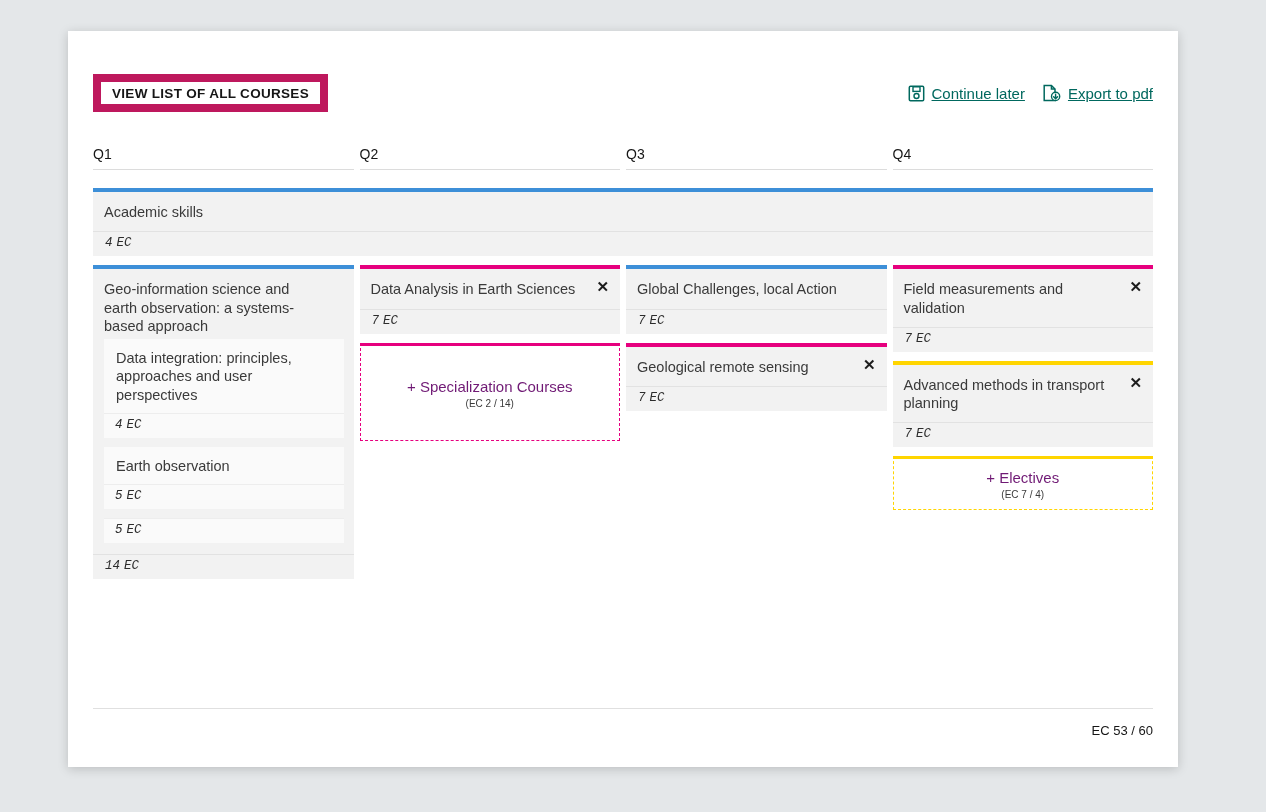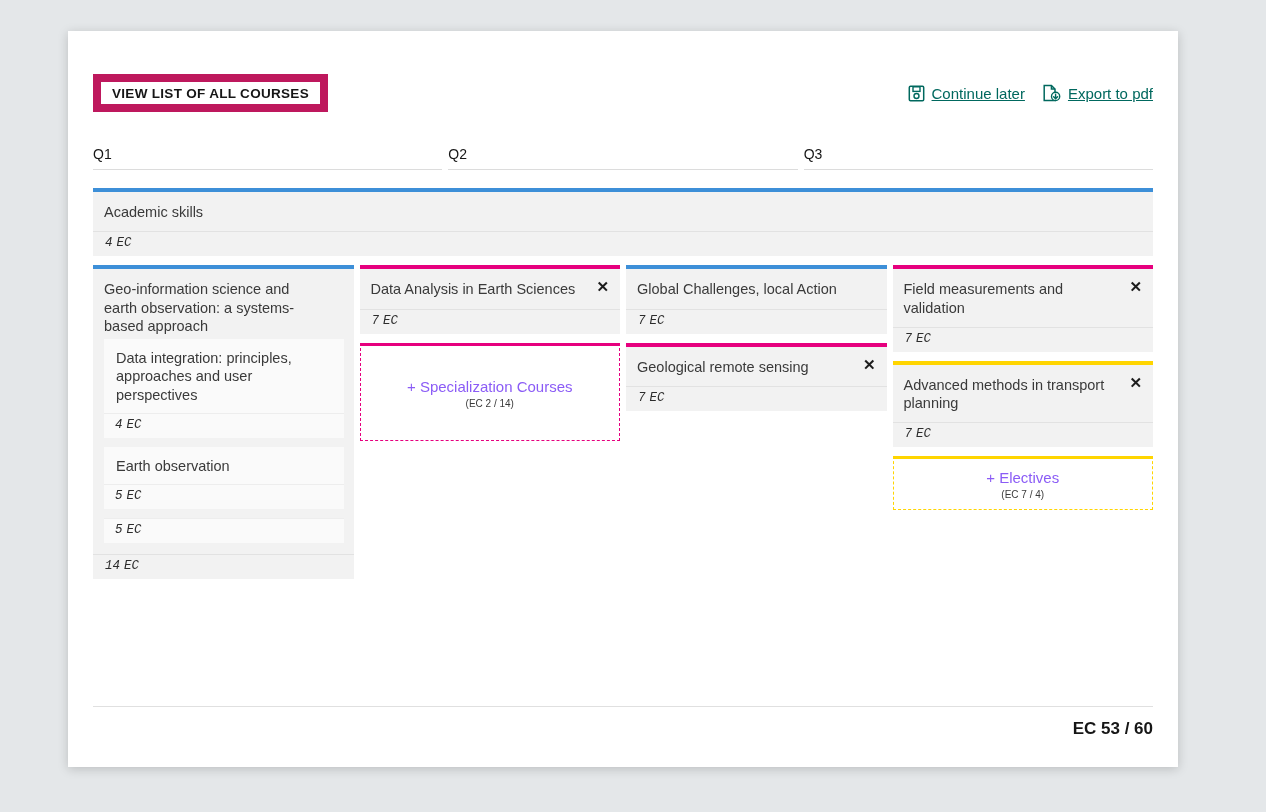--- a/index.html
+++ b/index.html
@@ -97,31 +97,31 @@
   .add-card{
     background:#ffffff; border-top:3px solid #e6007e;
     border-right:1px dashed #e6007e; border-bottom:1px dashed #e6007e;
     border-left:1px dashed #e6007e;
     text-align:center; cursor:pointer; margin-bottom:9px;
   }
   .add-card.yellow{ border-top-color:#ffd500; border-right-color:#ffd500;
     border-bottom-color:#ffd500; border-left-color:#ffd500; }
   .add-inner{ padding:32px 8px 31px; }
   .add-card.compact .add-inner{ padding:10px 8px 9px; }
-  .add-title{ font-size:15px; color:#8b5cf6; line-height:1.2; }
+  .add-title{ font-size:15px; color:#701a75; line-height:1.2; }
   .add-sub{ font-size:10px; color:#3a3a3a; margin-top:2px; }
 
   
   .footer{
     position:absolute; left:25px; right:25px; bottom:28px;
     border-top:1px solid #e0e0e0; padding-top:12px; text-align:right;
   }
   .ec-total{
     font-family:"Liberation Sans Narrow","Liberation Sans",sans-serif;
-    font-weight:bold; font-size:17px; color:#161616;
+    font-weight:normal; font-size:13px; color:#161616;
   }
 </style>
 </head>
 <body>
 
 <div class="page-card">
   <div class="inner">
 
 
     <div class="toolbar">
@@ -154,20 +154,23 @@
     <div class="grid">
       <div class="col">
         <div class="q-head">Q1</div>
       </div>
       <div class="col">
         <div class="q-head">Q2</div>
       </div>
       <div class="col">
         <div class="q-head">Q3</div>
       </div>
+      <div class="col">
+        <div class="q-head">Q4</div>
+      </div>
     </div>
 
     <div class="row-full">
       <div class="card blue">
         <div class="card-body">
           <span class="ttl">Academic skills</span>
         </div>
         <div class="ec-bar">
           <span class="num">4</span><span>EC</span>
         </div>

